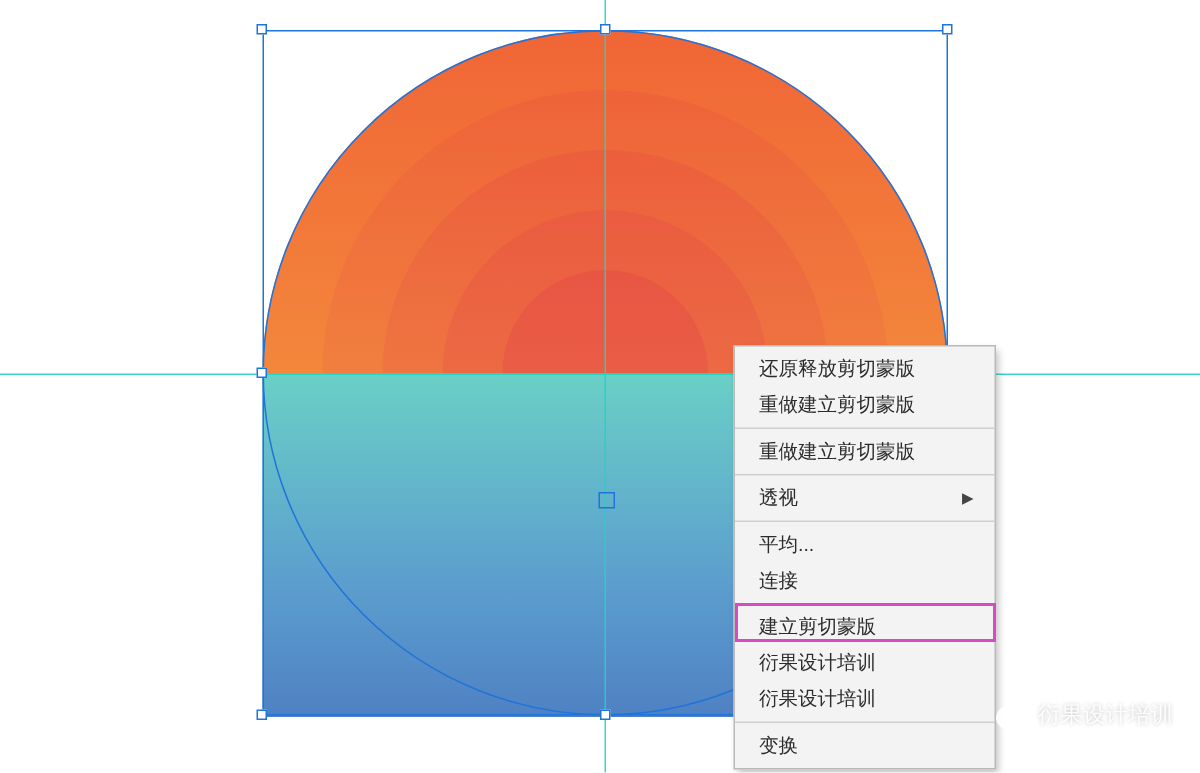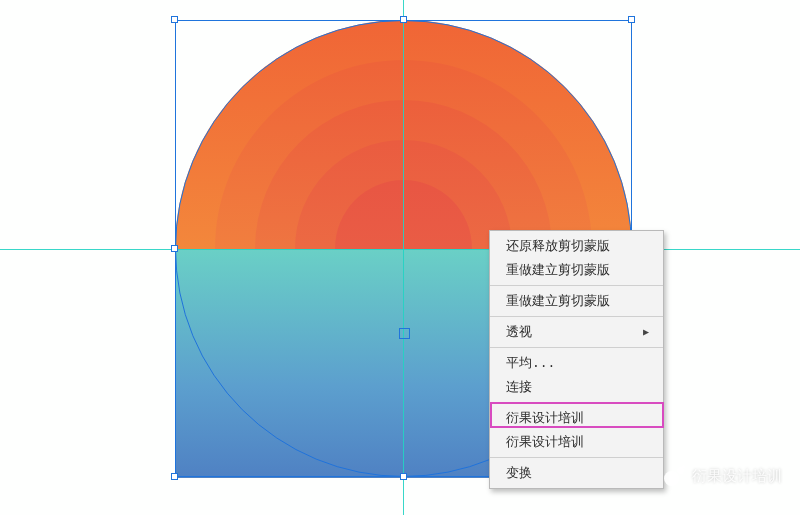--- a/index.html
+++ b/index.html
@@ -109,21 +109,20 @@
     color: #2c2c2c;
     padding: 3px 0;
     z-index: 40;
   }
   .ctx-item {
     padding: 3px 14px 3px 16px;
     display: flex;
     justify-content: space-between;
     align-items: center;
     white-space: nowrap;
-    font-family: Liberation Mono, monospace;
   }
   .ctx-sep {
     height: 1px;
     background: #cfcfcf;
     margin: 3px 0;
   }
   .arrow {
     font-size: 10px;
     color: #444;
     margin-left: 6px;
@@ -206,20 +205,23 @@
   </div>
   <div class="ctx-sep"></div>
   <div class="ctx-item">
       <span>平均...</span>
     </div>
   <div class="ctx-item">
       <span>连接</span>
     </div>
   <div class="ctx-sep"></div>
   <div class="ctx-item">
+      <span>建立剪切蒙版</span>
+    </div>
+  <div class="ctx-item">
       <span>衍果设计培训</span>
     </div>
   <div class="ctx-item">
       <span>衍果设计培训</span>
     </div>
   <div class="ctx-sep"></div>
   <div class="ctx-item">
     <span>变换</span>
 
   </div>

